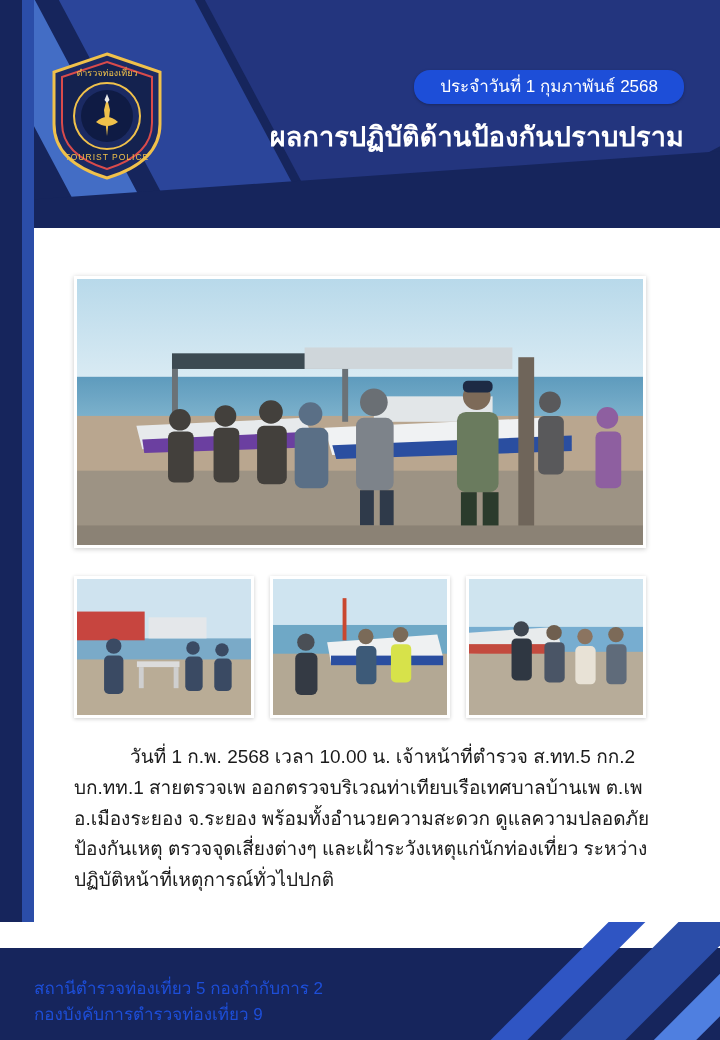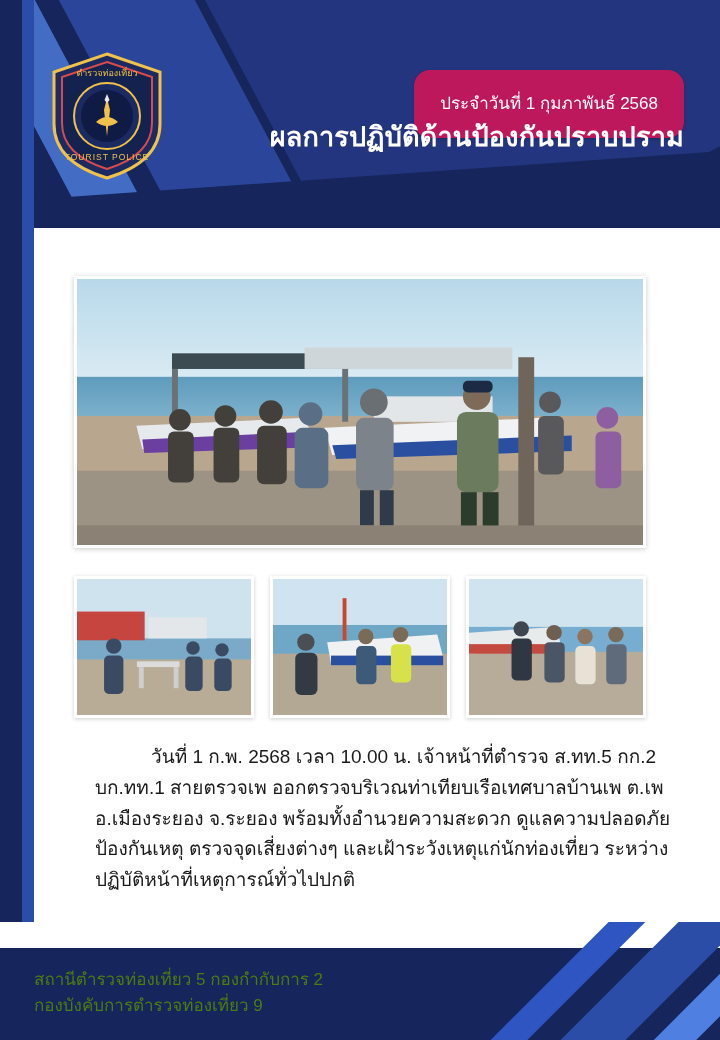--- a/index.html
+++ b/index.html
@@ -77,23 +77,23 @@
   
   .logo {
     position: absolute; left: 44px; top: 50px;
     width: 126px; height: 132px;
   }
   .logo svg { display: block; }
 
   
   .date-pill {
     position: absolute; right: 36px; top: 70px;
-    background: #be185d;
+    background: #1d4ed8;
     border-radius: 16px;
-    padding: 24px 26px;
+    padding: 7px 26px;
     color: #ffffff;
     font-size: 17px;
     line-height: 1.2;
     white-space: nowrap;
     box-shadow: 0 1px 3px rgba(0,0,0,.25);
   }
   .title-block {
     position: absolute; right: 36px; top: 118px;
     text-align: center;
     color: #ffffff;
@@ -134,21 +134,20 @@
   
   .body-text {
     position: absolute;
     left: 74px; top: 742px;
     width: 576px;
     color: #1a1a1a;
     font-size: 19px;
     line-height: 1.62;
     text-indent: 56px;
     text-align: left;
-    margin-left: 21px;
   }
 
   
   .footer {
     position: absolute;
     left: 0; bottom: 0;
     width: 720px; height: 118px;
     background: #ffffff;
     overflow: hidden;
   }
@@ -161,22 +160,22 @@
     position: absolute;
     width: 300px; height: 46px;
     background: #2b4da8;
     transform: rotate(-45deg);
   }
   .footer-stripe.a { right: -70px; bottom: 24px; background:#2b4da8; }
   .footer-stripe.b { right: -130px; bottom: 10px; background:#4f7fe0; width: 300px; height: 30px;}
   .footer-stripe.c { right: 20px;  bottom: 58px; background:#2f55c3; width: 240px; height: 26px;}
   .footer-text {
     position: absolute;
-    left: 34px; bottom: 22px;
-    color: #4d7c0f;
+    left: 34px; bottom: 13px;
+    color: #1d4ed8;
     font-size: 17px;
     line-height: 1.5;
     z-index: 3;
   }
   .footer-text div { white-space: nowrap; }
 </style>
 </head>
 <body>
 
 <div class="page">

